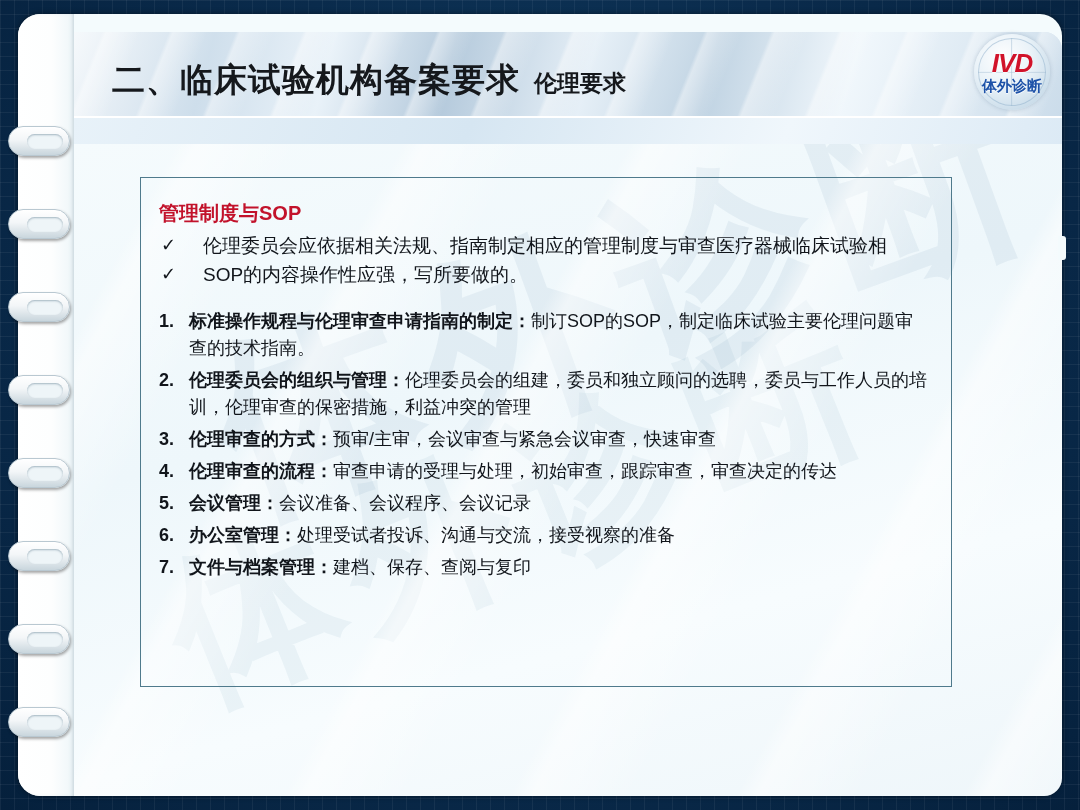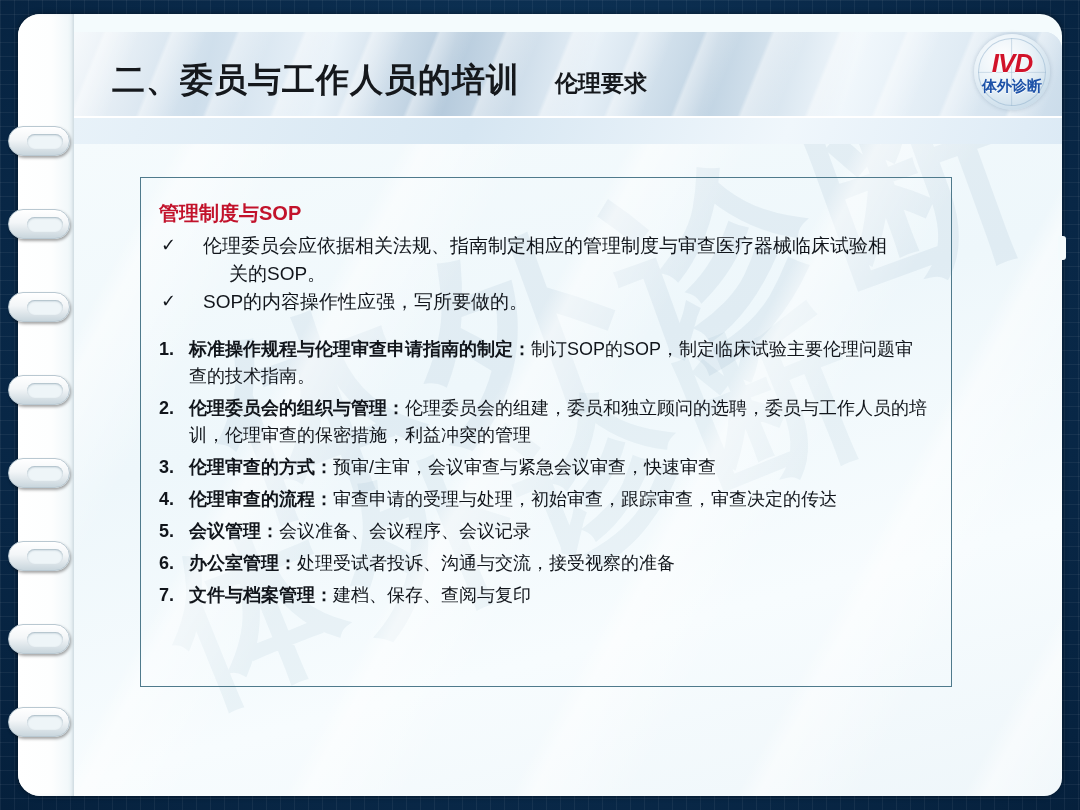--- a/index.html
+++ b/index.html
@@ -137,21 +137,20 @@
     font-weight: bold;
     color: #15181c;
     letter-spacing: 1px;
     white-space: nowrap;
   }
   #title-sub {
     font-size: 23px;
     font-weight: bold;
     color: #15181c;
     white-space: nowrap;
-    margin-left: 21px;
   }
 
   
   #logo {
     position: absolute;
     right: 12px;
     top: 20px;
     width: 76px;
     height: 76px;
     z-index: 5;
@@ -313,21 +312,21 @@
 <body>
 
 <div id="slide">
 
   <div id="page">
 
     <div id="header"></div>
     <div id="header-under"></div>
 
     <div id="title-wrap">
-      <span id="title-main">二、委员与工作人员的培训</span>
+      <span id="title-main">二、临床试验机构备案要求</span>
       <span id="title-sub">伦理要求</span>
     </div>
 
     <div id="logo">
       <div class="globe-lines"></div>
       <div id="logo-ivd">IVD</div>
       <div id="logo-cn">体外诊断</div>
     </div>
 
     <div id="body-area">
@@ -336,21 +335,20 @@
       <div id="watermark2">体外诊断</div>
 
       <div id="content-box">
 
         <div class="red-heading">管理制度与SOP</div>
 
         <ul class="check-list">
           <li class="check-item">
             <span class="ck">✓</span>
             <span class="cont">伦理委员会应依据相关法规、指南制定相应的管理制度与审查医疗器械临床试验相</span>
-            <span class="cont ci-indent">关的SOP。</span>
           </li>
           <li class="check-item">
             <span class="ck">✓</span>
             <span class="cont">SOP的内容操作性应强，写所要做的。</span>
           </li>
         </ul>
 
         <ol class="num-list">
           <li class="num-item">
             <span class="num">1.</span><span class="lead">标准操作规程与伦理审查申请指南的制定：</span><span class="rest">制订SOP的SOP，制定临床试验主要伦理问题审查的技术指南。</span>

